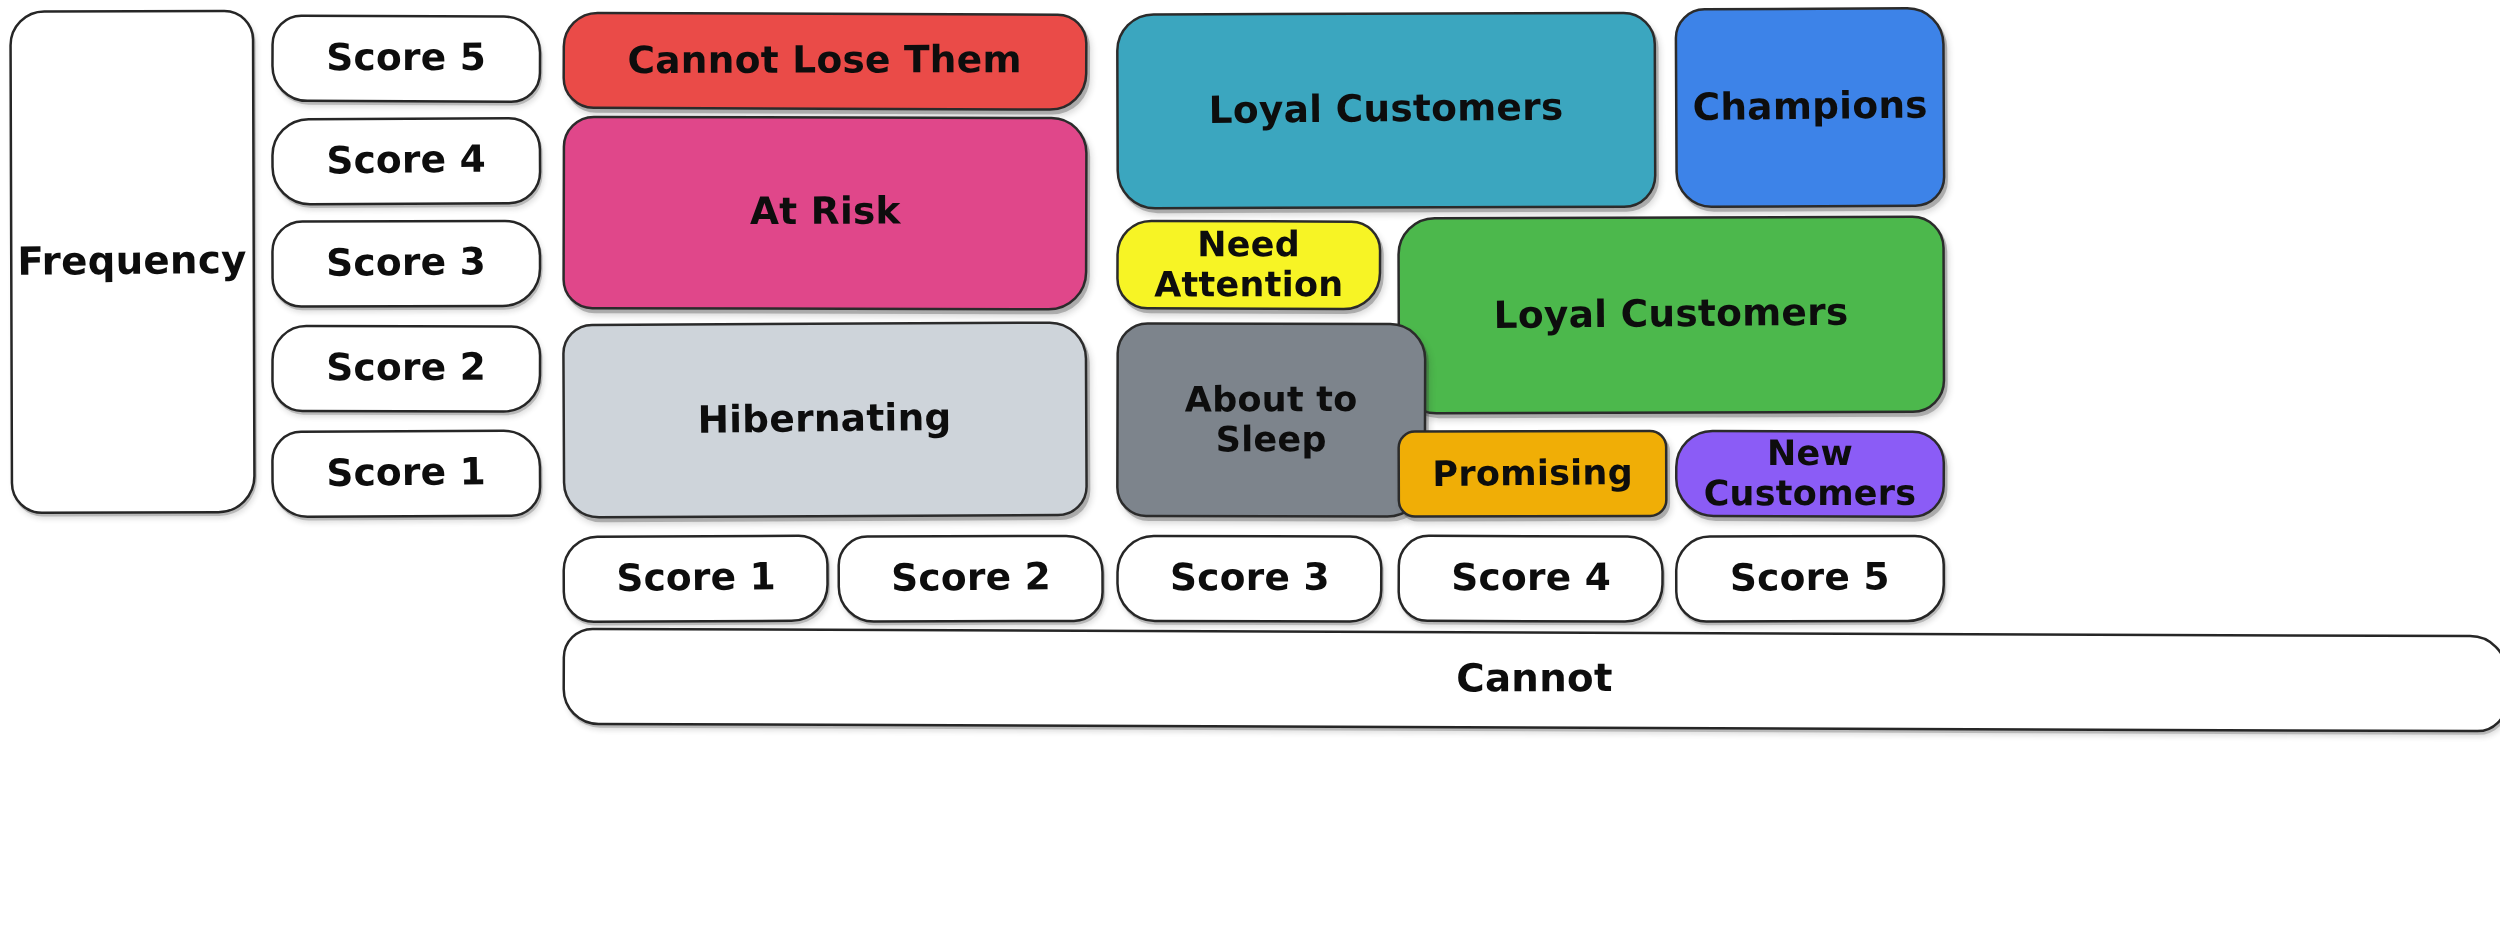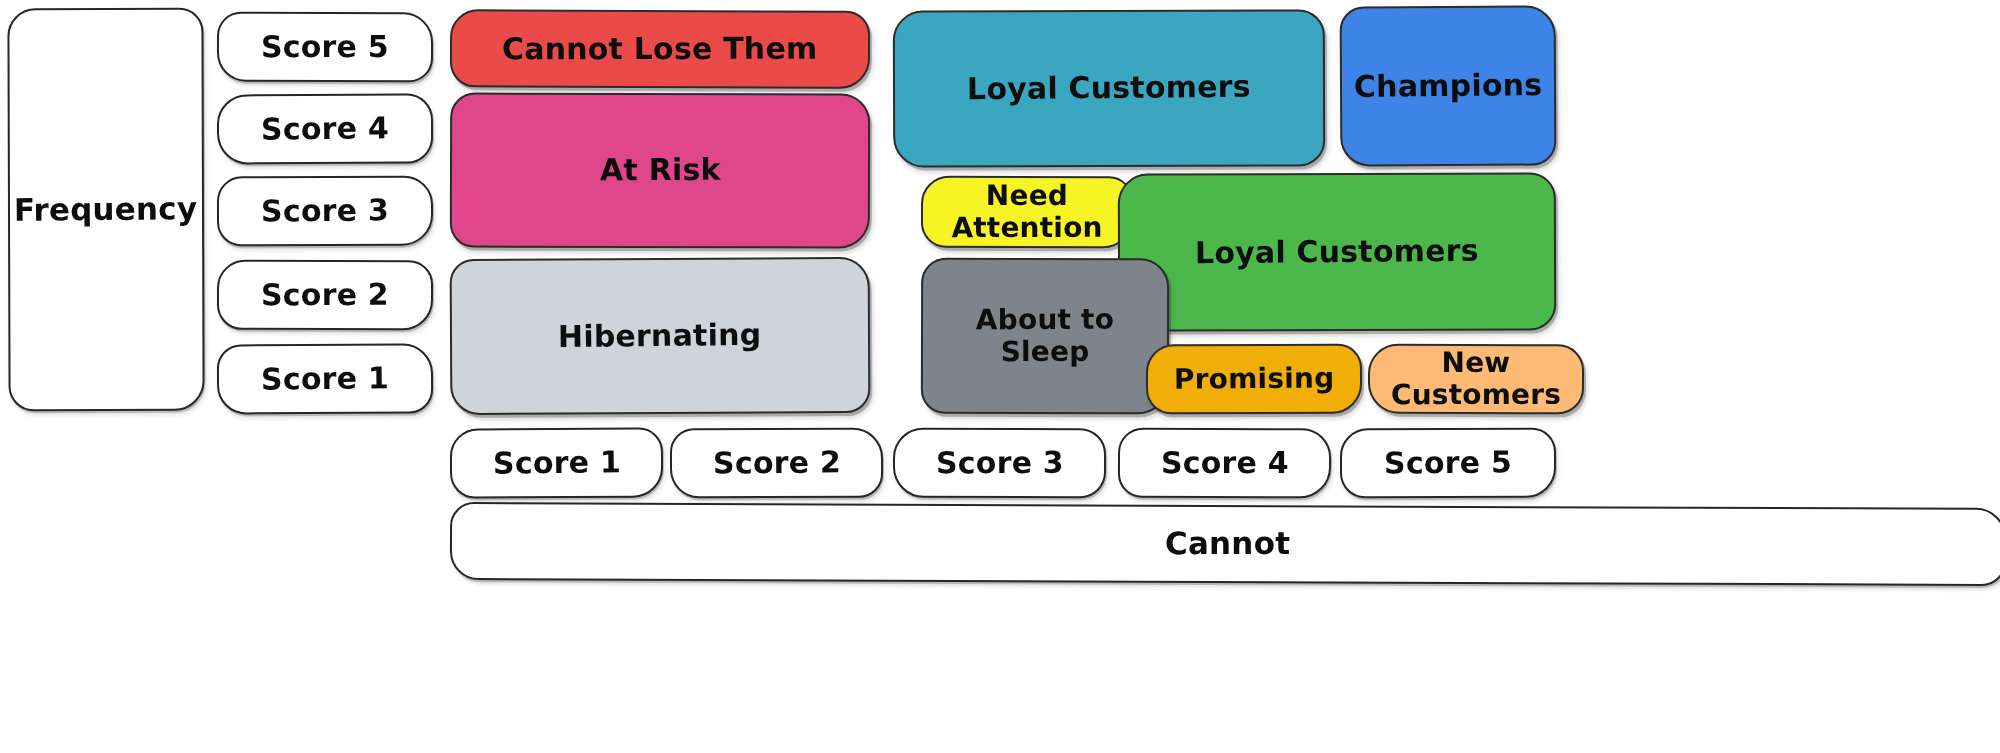--- a/index.html
+++ b/index.html
@@ -58,21 +58,21 @@
 
   
   .filled {
     border: 2.4px solid #2b2b2b;
   }
 
   
   .axis-label        { font-size: 31px; }
   .score-label       { font-size: 30px; }
   .seg-label         { font-size: 30px; }
-  .seg-label-sm      { font-size: 28px; margin-left: 28px; }
+  .seg-label-sm      { font-size: 28px; }
 
   
   .r1 { transform: rotate(-0.18deg); }
   .r2 { transform: rotate(0.22deg);  }
   .r3 { transform: rotate(-0.28deg); }
   .r4 { transform: rotate(0.14deg);  }
 
   
   .rr1 { border-radius: 28px 24px 30px 25px; }
   .rr2 { border-radius: 24px 30px 24px 29px; }
@@ -129,25 +129,25 @@
   </div>
 
   <div class="box filled rr2 r3 seg-label" style="left:450px; top:258px; width:420px; height:156px; background:#ced4da;">
     <span class="lbl">Hibernating</span>
   </div>
 
   <div class="box filled rr4 r4 seg-label-sm" style="left:893px; top:258px; width:248px; height:156px; background:#7d848c;">
     <span class="lbl">About to Sleep</span>
   </div>
 
-  <div class="box filled rr1 r1 seg-label-sm" style="left:1118px; top:344px; width:216px; height:70px; background:#f0ae06;">
+  <div class="box filled rr1 r1 seg-label-sm" style="left:1118px; top:344px; width:216px; height:70px; background:#f0ae06;border-radius:14px;">
     <span class="lbl">Promising</span>
   </div>
 
-  <div class="box filled rr3 r2 seg-label-sm" style="left:1340px; top:344px; width:216px; height:70px; background:#fdba74;">
+  <div class="box filled rr3 r2 seg-label-sm" style="left:1340px; top:344px; width:216px; height:70px; background:#8b5cf6;">
     <span class="lbl">New Customers</span>
   </div>
 
   <div class="box outline rr1 r3 score-label" style="left:450px; top:428px; width:213px; height:70px;">
     <span class="lbl">Score 1</span>
   </div>
   <div class="box outline rr2 r1 score-label" style="left:670px; top:428px; width:213px; height:70px;">
     <span class="lbl">Score 2</span>
   </div>
   <div class="box outline rr3 r4 score-label" style="left:893px; top:428px; width:213px; height:70px;">

